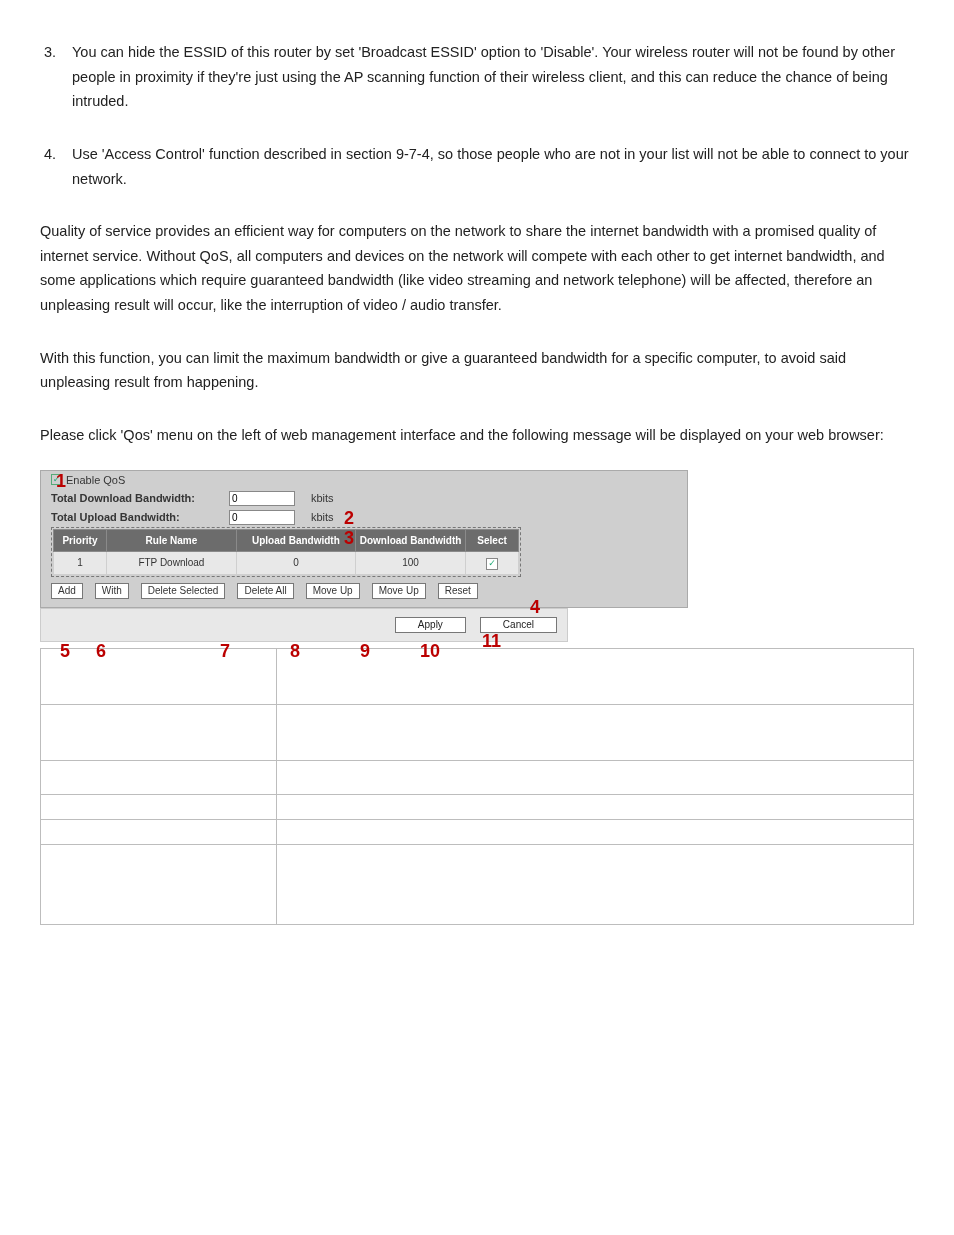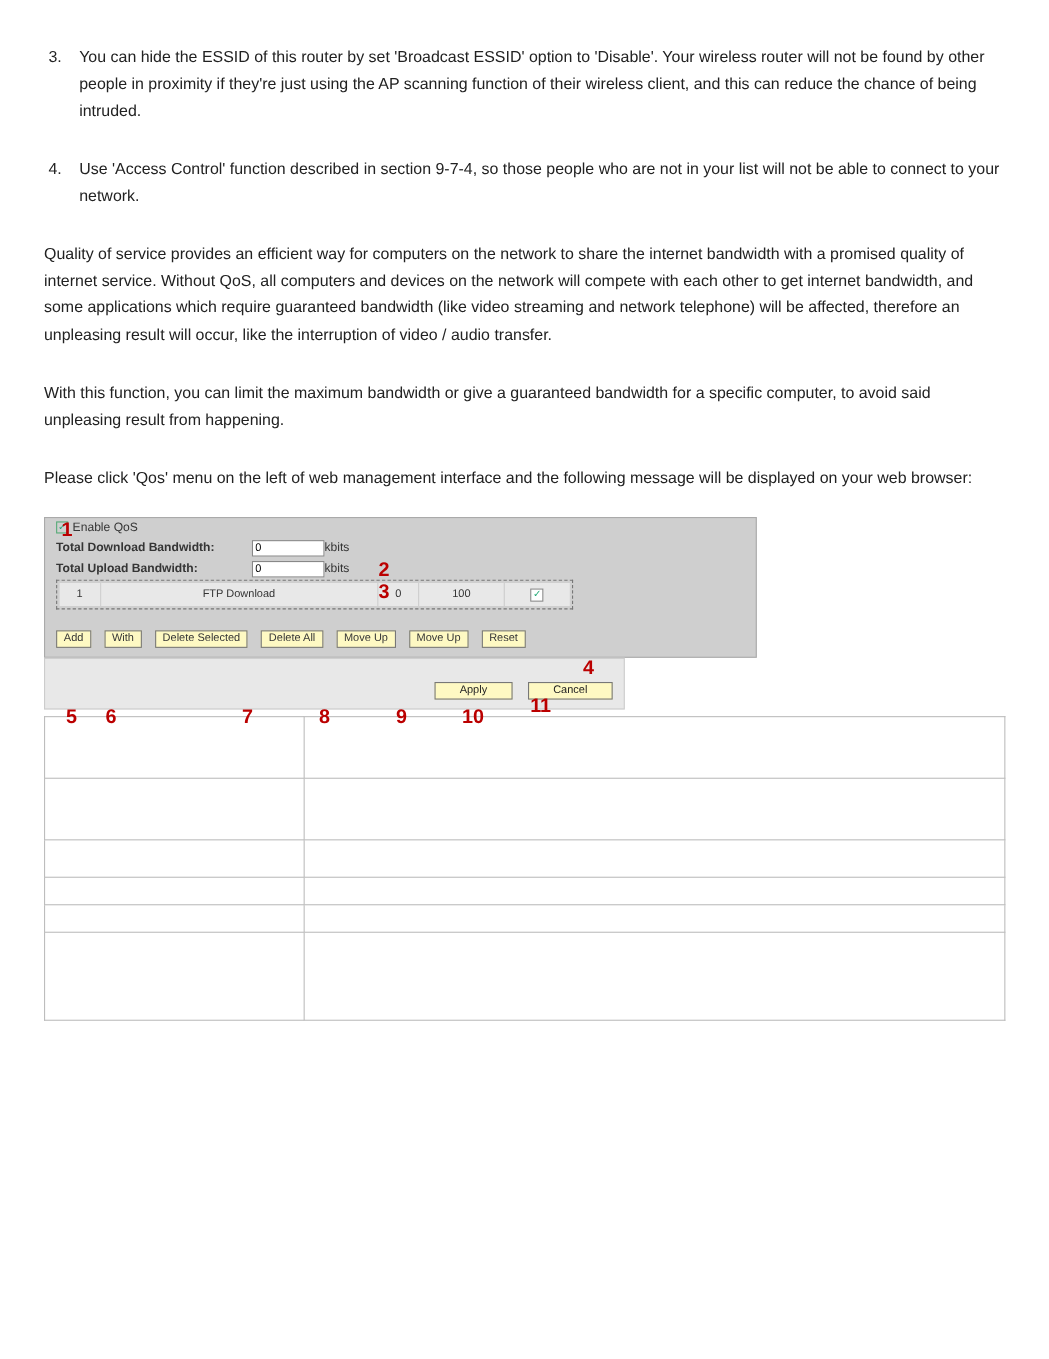--- a/index.html
+++ b/index.html
@@ -25,21 +25,21 @@
     font-size:11px;
     color:#353535;
     line-height:1.3;
   }
   .panel-top .row { display:flex; align-items:center; padding:2px 10px; }
   .panel-top input[type=text]{
     width:66px; height:15px; font-size:10px; border:1px solid #888;
     padding:0 2px; background:#fff;
   }
   .panel-top .lbl { width:178px;font-weight:bold; }
-  .panel-top .unit { margin-left:0; }
+  .panel-top .unit { margin-left:16px; }
   .chk { width:11px;height:11px;border:1px solid #5a7; display:inline-flex;
          align-items:center;justify-content:center;font-size:9px;color:#2a7;}
   
   .dash-lbl {
     margin:2px 10px 0 10px;
     border:1px dashed #777;
     border-bottom:none;
     font-size:10px;
     padding:1px 3px 0 3px;
     width:470px;
@@ -62,22 +62,22 @@
   }
   .sel-chk {
     width:12px;height:12px;border:1px solid #888;background:#fff;
     display:inline-flex;align-items:center;justify-content:center;
     font-size:9px;color:#2a7;
   }
   
   .btnrow { display:flex; align-items:center; gap:12px;
             padding:6px 10px 8px 10px; font-size:10px;}
   .btn {
-    background:#fef9c3;border:1px solid #777;padding:1px 6px;
-    font-size:10px; line-height:1.2; cursor:pointer;margin-top:13px;
+    background:#ffffff;border:1px solid #777;padding:1px 6px;
+    font-size:10px; line-height:1.2; cursor:pointer;
   }
   .panel-bottom {
     background:#e8e8e8;
     border:1px solid #ccc;
     padding:8px 10px;
     display:flex; justify-content:flex-end; gap:14px;
     width:528px;
   }
   .panel-bottom .btn { padding:1px 22px; }
 
@@ -133,20 +133,27 @@
     </div>
     <div class="row">
       <span class="lbl">Total Upload Bandwidth:</span>
       <input type="text" value="0" style="">
       <span class="unit">kbits</span>
     </div>
 
     <div class="qtbl-wrap">
       <table class="qtbl">
         <tbody>
+            <tr>
+          <th style="width:48px;">Priority</th>
+          <th style="width:118px;">Rule Name</th>
+          <th style="width:108px;">Upload Bandwidth</th>
+          <th style="width:100px;">Download Bandwidth</th>
+          <th style="width:48px;">Select</th>
+        </tr>
         <tr>
           <td>1</td>
           <td>FTP Download</td>
           <td>0</td>
           <td>100</td>
           <td><span class="sel-chk">✓</span></td>
         </tr>
       </tbody>
         </table>
     </div>

